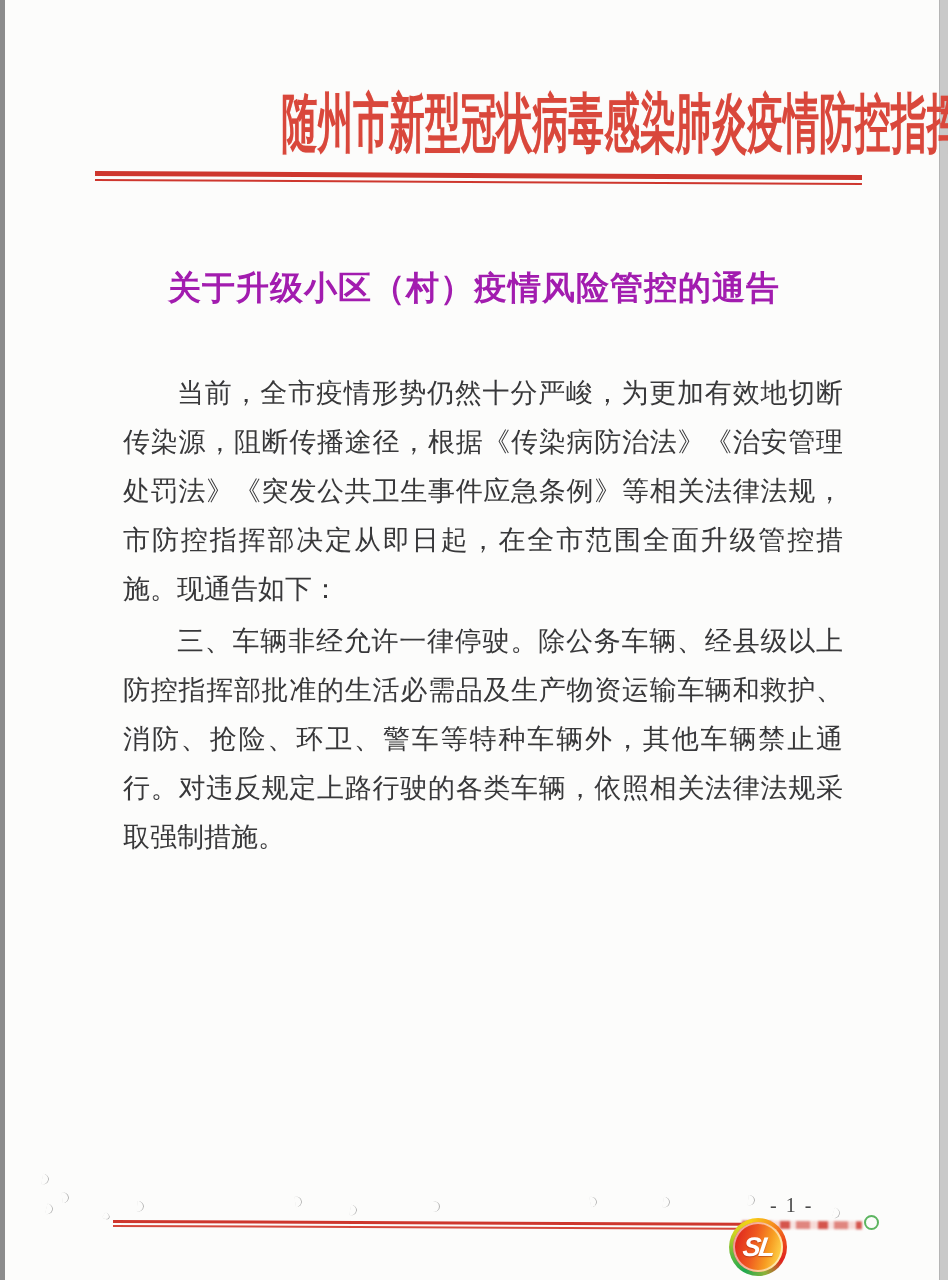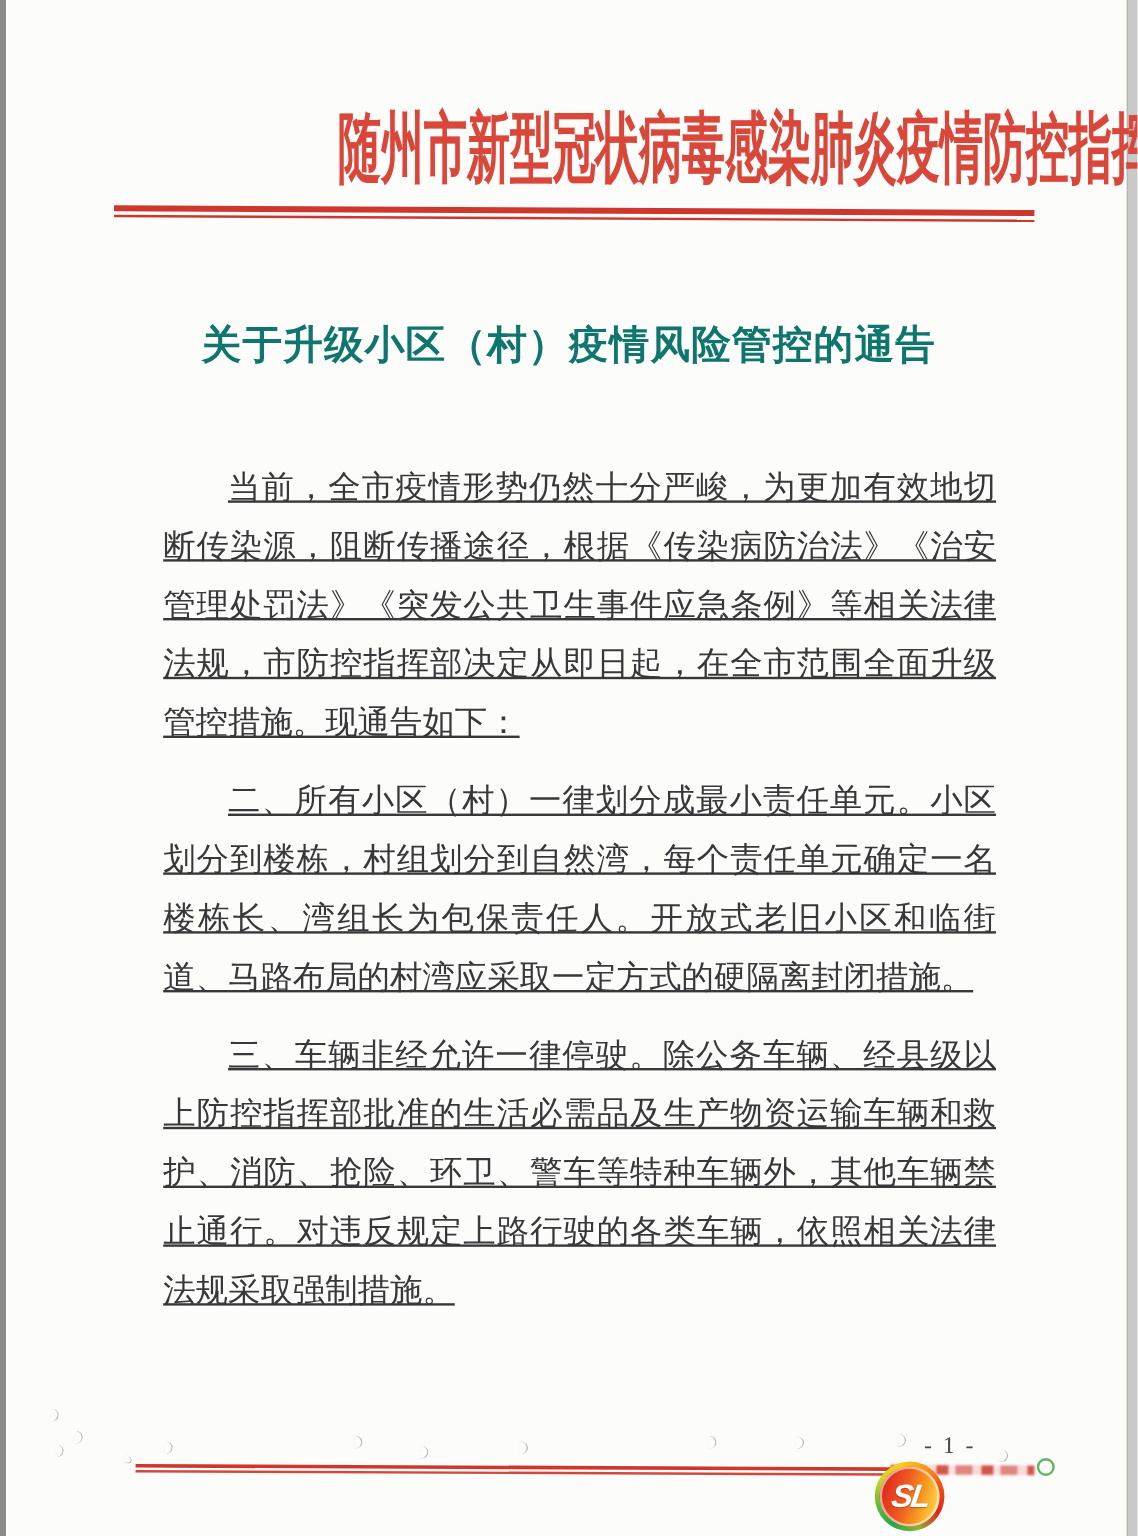--- a/index.html
+++ b/index.html
@@ -26,30 +26,30 @@
   .letterhead-rule{
     position:absolute;left:95px;top:171px;width:767px;height:3px;
     border-top:5px solid #ce372e;border-bottom:2px solid #ce372e;
     transform:rotate(0.3deg);transform-origin:left center;
   }
 
   
   .doc-title{
     position:absolute;left:0;top:266px;width:948px;margin:0;
     text-align:center;font-size:33px;line-height:44px;font-weight:700;
-    color:#0f766e;letter-spacing:1px;
+    color:#a21caf;letter-spacing:1px;
   }
 
   
   .body-text{
     position:absolute;left:120px;top:366px;width:726px;
     font-size:27px;line-height:49px;color:#38383a;
     text-align:justify;text-justify:inter-character;
   }
-  .body-text p{margin:16px;text-indent:2em;text-decoration:underline;}
+  .body-text p{margin:3px;text-indent:2em;}
 
   
   .page-number{
     position:absolute;left:770px;top:1194px;
     font-size:20px;color:#4a4a4a;letter-spacing:2px;white-space:nowrap;
   }
   .footer-rule{
     position:absolute;left:113px;top:1220px;width:630px;height:2px;
     border-top:3px solid #ce372e;border-bottom:2px solid #d4483c;
     transform:rotate(0.25deg);transform-origin:left center;
@@ -106,21 +106,20 @@
 
   <div class="letterhead-wrap">
     <span class="letterhead">随州市新型冠状病毒感染肺炎疫情防控指挥部</span>
   </div>
   <div class="letterhead-rule"></div>
 
   <h1 class="doc-title">关于升级小区（村）疫情风险管控的通告</h1>
 
   <div class="body-text">
     <p>当前，全市疫情形势仍然十分严峻，为更加有效地切断传染源，阻断传播途径，根据《传染病防治法》《治安管理处罚法》《突发公共卫生事件应急条例》等相关法律法规，市防控指挥部决定从即日起，在全市范围全面升级管控措施。现通告如下：</p>
-    <p>二、所有小区（村）一律划分成最小责任单元。小区划分到楼栋，村组划分到自然湾，每个责任单元确定一名楼栋长、湾组长为包保责任人。开放式老旧小区和临街道、马路布局的村湾应采取一定方式的硬隔离封闭措施。</p>
     <p>三、车辆非经允许一律停驶。除公务车辆、经县级以上防控指挥部批准的生活必需品及生产物资运输车辆和救护、消防、抢险、环卫、警车等特种车辆外，其他车辆禁止通行。对违反规定上路行驶的各类车辆，依照相关法律法规采取强制措施。</p>
   </div>
 
   <div class="page-number">- 1 -</div>
 
   <div class="footer-rule"></div>
   <div class="footer-smear"></div>
 
   <div class="logo">
     <div class="logo-inner">

